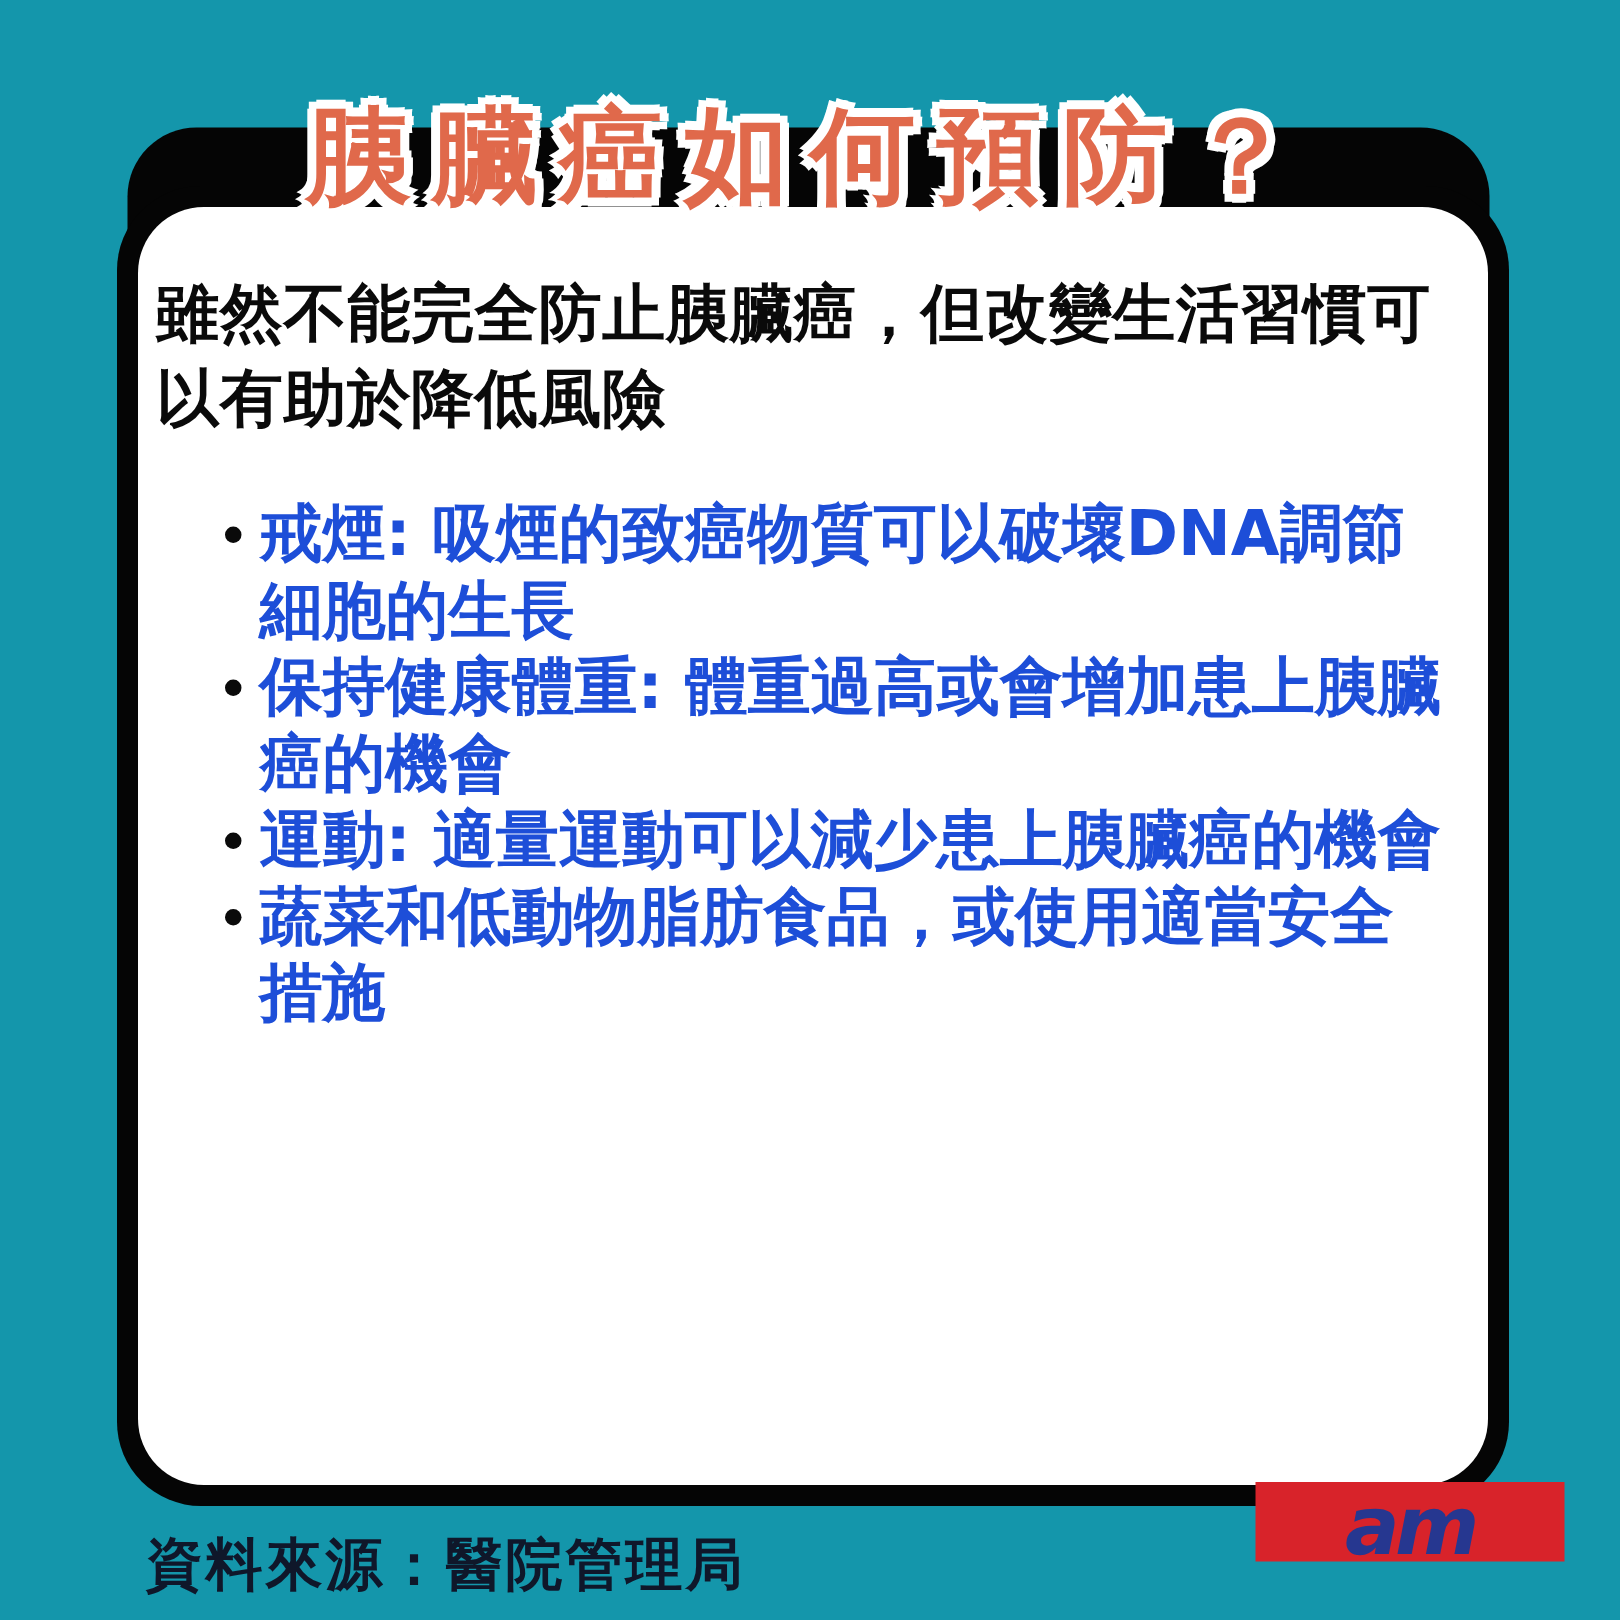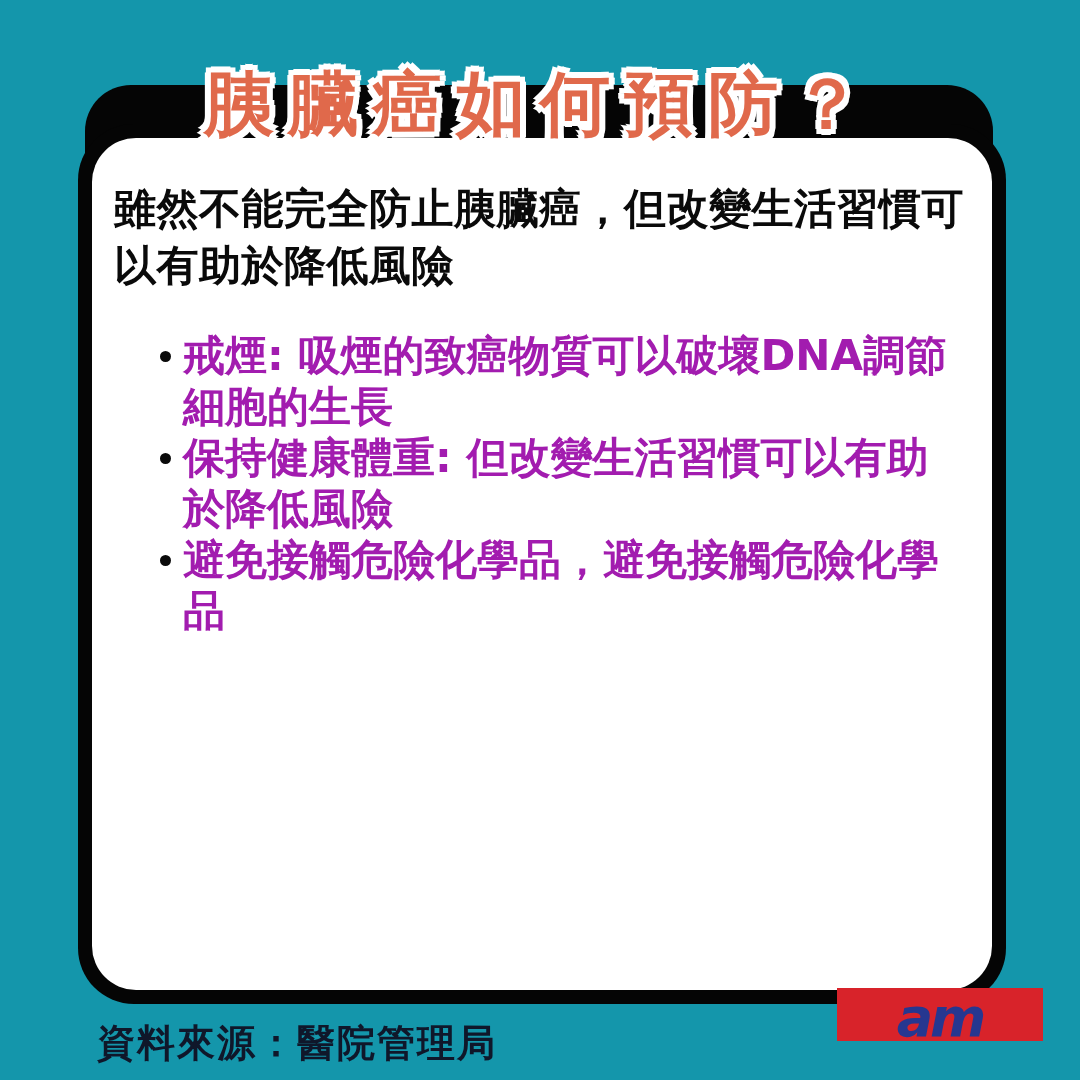--- a/index.html
+++ b/index.html
@@ -14,40 +14,40 @@
     background:#050505; border-radius:46px; z-index:1;
   }
   
   .card {
     position:absolute; left:78px; top:124px; width:928px; height:880px;
     background:#050505; border-radius:56px; z-index:2;
   }
   .card-inner {
     position:absolute; left:14px; top:14px; right:14px; bottom:14px;
     background:#ffffff; border-radius:44px;
-    padding:42px 26px 0 22px; box-sizing:border-box; overflow:hidden;
+    padding:42px 26px 0 12px; box-sizing:border-box; overflow:hidden;
   }
   .title {
     position:absolute; left:0; right:0; top:52px; margin:16px; z-index:5;
     text-align:center; font-size:70px; line-height:1.05; font-weight:900;
     letter-spacing:14px; color:#E0694B;
     text-shadow:
       -5px -5px 0 #fff, 5px -5px 0 #fff, -5px 5px 0 #fff, 5px 5px 0 #fff,
       -6px 0 0 #fff, 6px 0 0 #fff, 0 -6px 0 #fff, 0 6px 0 #fff;
   }
   .intro {
     margin:0; color:#0a0a0a; font-size:42px; line-height:57px;
     font-weight:900; letter-spacing:0.5px;
   }
   .bullets {
     list-style:none; margin:36px 0 0 0; padding:0;
   }
   .bullet {
     display:flex; align-items:flex-start;
-    color:#a21caf; font-size:42px; line-height:51px; font-weight:900;justify-content:center;
+    color:#1d4ed8; font-size:42px; line-height:51px; font-weight:900;justify-content:center;
   }
   .dot {
     flex:0 0 auto; width:11px; height:11px; border-radius:50%;
     background:#0a0a0a; margin:21px 12px 0 46px;
   }
   .bullet-text { flex:1 1 auto; max-width:800px; }
   .footer {
     position:absolute; left:97px; top:1018px; z-index:4;
     color:#0f172a; font-size:38px; font-weight:900; letter-spacing:2px;
   }
@@ -76,25 +76,29 @@
   <div class="card">
     <div class="card-inner">
       <p class="intro">雖然不能完全防止胰臟癌，但改變生活習慣可以有助於降低風險</p>
       <ul class="bullets">
         <li class="bullet">
           <span class="dot"></span>
           <span class="bullet-text">戒煙: 吸煙的致癌物質可以破壞DNA調節細胞的生長</span>
         </li>
         <li class="bullet">
           <span class="dot"></span>
-          <span class="bullet-text">保持健康體重: 但改變生活習慣可以有助於降低風險</span>
+          <span class="bullet-text">保持健康體重: 體重過高或會增加患上胰臟癌的機會</span>
         </li>
         <li class="bullet">
           <span class="dot"></span>
-          <span class="bullet-text">避免接觸危險化學品，避免接觸危險化學品</span>
+          <span class="bullet-text">運動: 適量運動可以減少患上胰臟癌的機會</span>
+        </li>
+        <li class="bullet">
+          <span class="dot"></span>
+          <span class="bullet-text">蔬菜和低動物脂肪食品，或使用適當安全措施</span>
         </li>
       </ul>
     </div>
   </div>
 
   <h1 class="title">胰臟癌如何預防？</h1>
 
   <div class="footer">資料來源：醫院管理局</div>
 
   <div class="logo">

